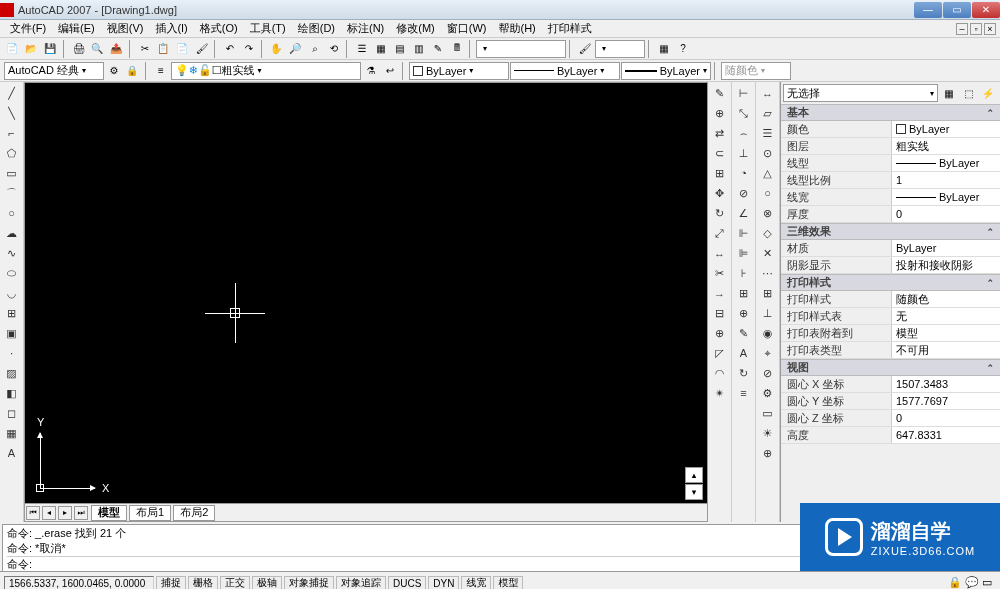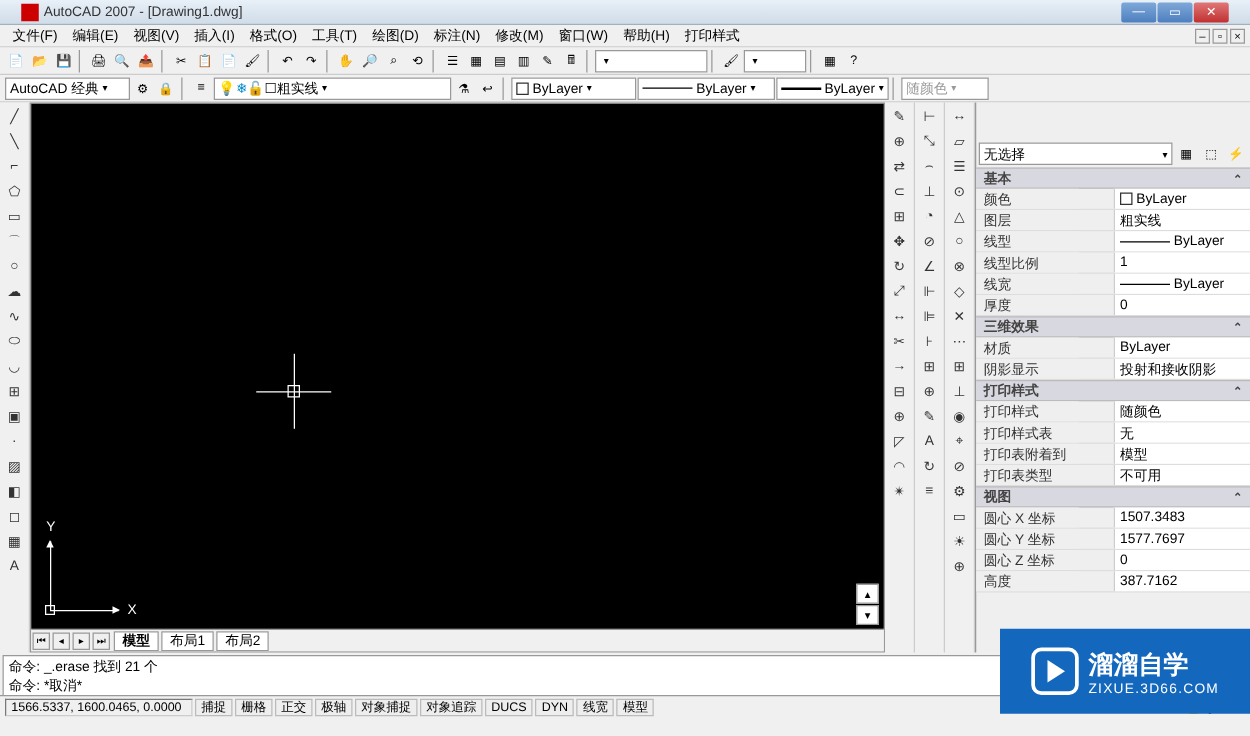--- a/index.html
+++ b/index.html
@@ -1,19 +1,19 @@
 <!DOCTYPE html>
 <html><head>
 <meta charset="utf-8">
 <style>
 * { margin: 0; padding: 0; box-sizing: border-box; font-family: "Microsoft YaHei", Tahoma, sans-serif; font-size: 11px; }
 body { background: #f0f0f0; width: 1000px; height: 589px; overflow: hidden; position: relative; }
 
 
-.titlebar { height: 20px; background: linear-gradient(#e8f0f8, #d0dce8); display: flex; align-items: center; padding: 0 17px; border-bottom: 1px solid #a0b0c0; }
+.titlebar { height: 20px; background: linear-gradient(#e8f0f8, #d0dce8); display: flex; align-items: center; padding: 0 0; border-bottom: 1px solid #a0b0c0; }
 .titlebar .app-icon { width: 14px; height: 14px; background: #c00; margin-right: 4px; }
 .titlebar .title { flex: 1; color: #333; }
 .titlebar .win-btns { display: flex; }
 .titlebar .win-btn { width: 28px; height: 16px; margin-left: 1px; display: flex; align-items: center; justify-content: center; border-radius: 2px; font-size: 10px; color: #fff; }
 .min-btn { background: linear-gradient(#7fa8d8,#4d7fc0); }
 .max-btn { background: linear-gradient(#7fa8d8,#4d7fc0); }
 .close-btn { background: linear-gradient(#e07878,#c03030); }
 
 
 .menubar { height: 18px; background: #f0f0f0; display: flex; align-items: center; padding: 0 4px; border-bottom: 1px solid #ccc; }
@@ -55,37 +55,37 @@
 .nav-arrows .na { width: 18px; height: 16px; border: 1px solid #999; background: #fff; display: flex; align-items: center; justify-content: center; margin-bottom: 1px; font-size: 9px; }
 
 
 .model-tabs { height: 18px; background: #f0f0f0; display: flex; align-items: center; border-top: 1px solid #999; }
 .mt-btn { width: 14px; height: 14px; border: 1px solid #999; margin: 0 1px; display: flex; align-items: center; justify-content: center; font-size: 8px; }
 .mt-tab { padding: 0 6px; height: 16px; border: 1px solid #999; background: #fff; display: inline-flex; align-items: center; font-size: 11px; margin-left: 2px; }
 .mt-tab.active { background: #fff; font-weight: bold; }
 
 
 .props { width: 220px; background: #efefef; border-left: 1px solid #999; display: flex; flex-direction: column; }
-.props-top { height: 22px; display: flex; align-items: center; padding: 2px; gap: 2px; margin-top: 30px; }
+.props-top { height: 22px; display: flex; align-items: center; padding: 2px; gap: 2px; }
 .props-select { flex: 1; height: 18px; border: 1px solid #999; background: #fff; display: flex; align-items: center; padding: 0 3px; }
 .props-select .caret { margin-left: auto; font-size: 8px; }
 .props-section { background: #d8d8e0; height: 17px; display: flex; align-items: center; padding: 0 6px; border-top: 1px solid #bbb; border-bottom: 1px solid #bbb; font-weight: bold; color: #444; }
 .props-section .chev { margin-left: auto; font-size: 9px; }
 .props-row { display: flex; height: 17px; border-bottom: 1px solid #ddd; gap: 28px; }
 .props-label { width: 82px; padding: 0 6px; display: flex; align-items: center; color: #333; background: #efefef; }
 .props-value { flex: 1; background: #fff; display: flex; align-items: center; padding: 0 4px; border-left: 1px solid #ccc; }
 
 
 .cmdline { height: 58px; background: #fff; border: 1px solid #999; margin: 2px; font-family: SimSun, monospace; font-size: 12px; padding: 1px 4px; overflow: hidden; }
 .cmdline .line { white-space: nowrap; }
 .cmd-input { display: flex; align-items: center; border-top: 1px solid #ccc; }
 .cmd-input .prompt { margin-right: 4px; }
 
 
-.statusbar { position: absolute; bottom: 0; left: 0; right: 0; height: 18px; background: #f0f0f0; border-top: 1px solid #999; display: flex; align-items: flex-end; padding: 16px 4px; gap: 2px; }
+.statusbar { position: absolute; bottom: 0; left: 0; right: 0; height: 18px; background: #f0f0f0; border-top: 1px solid #999; display: flex; align-items: flex-start; padding: 4px 4px; gap: 2px; }
 .statusbar .coords { width: 150px; border: 1px inset #ccc; padding: 0 4px; font-size: 10px; height: 14px; display: flex; align-items: center; }
 .statusbar .sbtn { padding: 0 4px; height: 14px; border: 1px solid #bbb; display: inline-flex; align-items: center; font-size: 10px; background: #eee; }
 .statusbar .tray { margin-left: auto; display: flex; gap: 3px; align-items: center; }
 .statusbar .tray-icon { width: 14px; height: 14px; }
 
 
 .watermark { position: absolute; right: 0; bottom: 18px; width: 200px; height: 68px; background: #1368bd; color: #fff; display: flex; align-items: center; justify-content: center; gap: 8px; }
 .watermark .play { width: 38px; height: 38px; border: 3px solid #fff; border-radius: 8px; display: flex; align-items: center; justify-content: center; }
 .watermark .play::after { content: ""; border-left: 14px solid #fff; border-top: 9px solid transparent; border-bottom: 9px solid transparent; margin-left: 3px; }
 .watermark .txt { display: flex; flex-direction: column; }
@@ -449,21 +449,21 @@
         </div>
         <div class="props-row">
           <div class="props-label">圆心 Z 坐标</div>
           <div class="props-value">
             <span>0</span>
           </div>
         </div>
         <div class="props-row">
           <div class="props-label">高度</div>
           <div class="props-value">
-            <span>387.7162</span>
+            <span>647.8331</span>
           </div>
         </div>
       </div>
   </div>
 </div>
 
 <div class="cmdline">
   <div class="line">命令: _.erase 找到 21 个</div>
   <div class="line">命令: *取消*</div>
   <div class="cmd-input">

